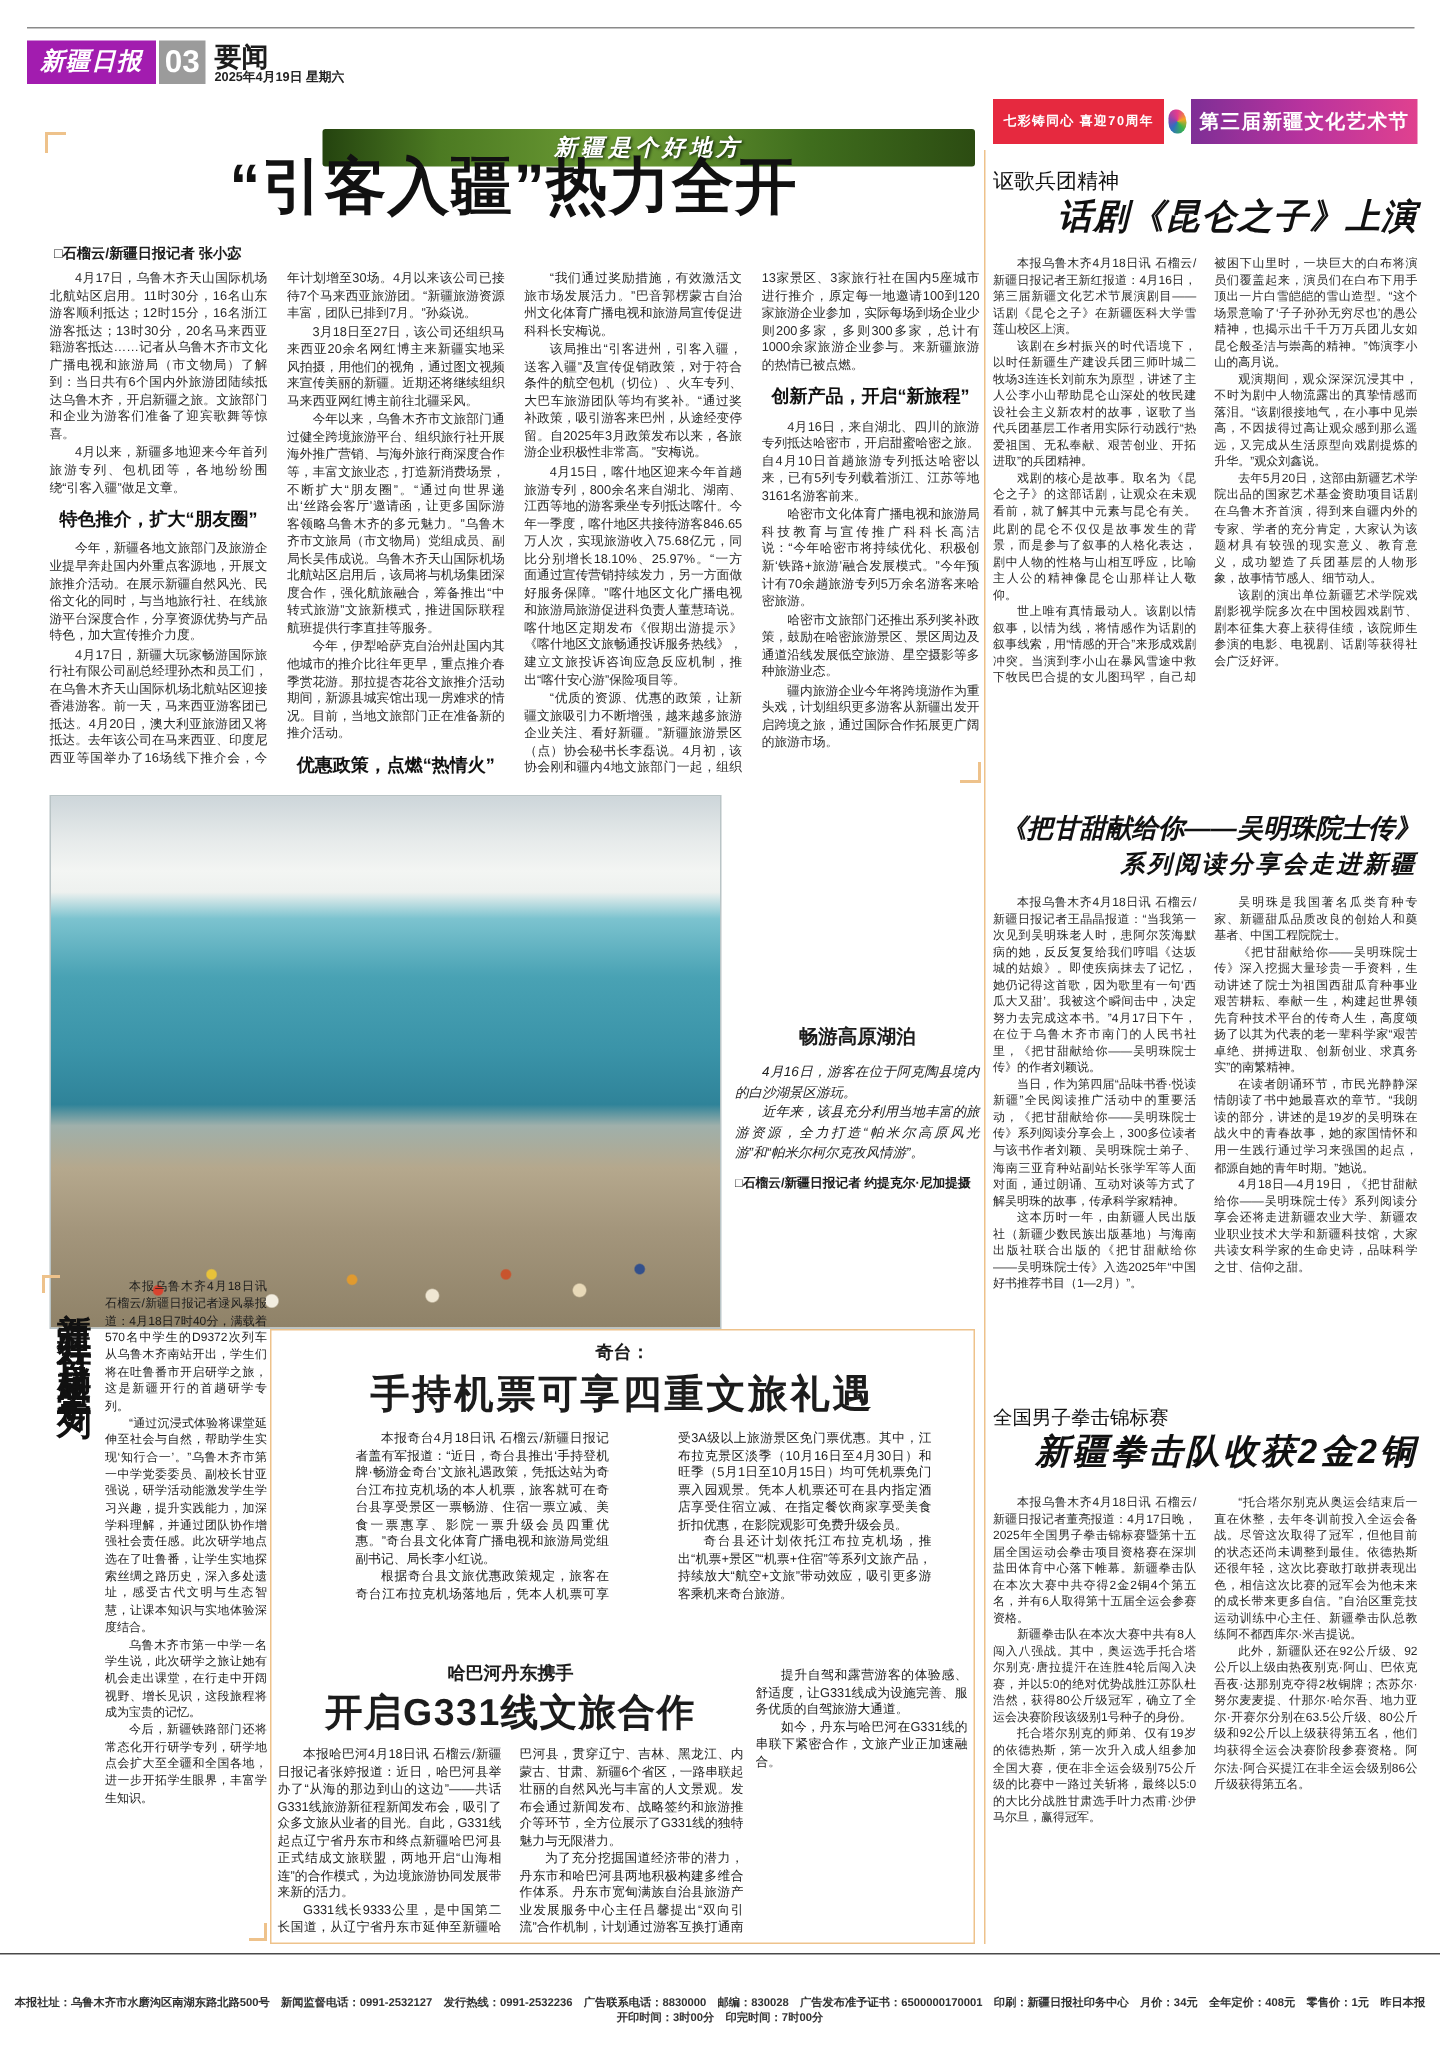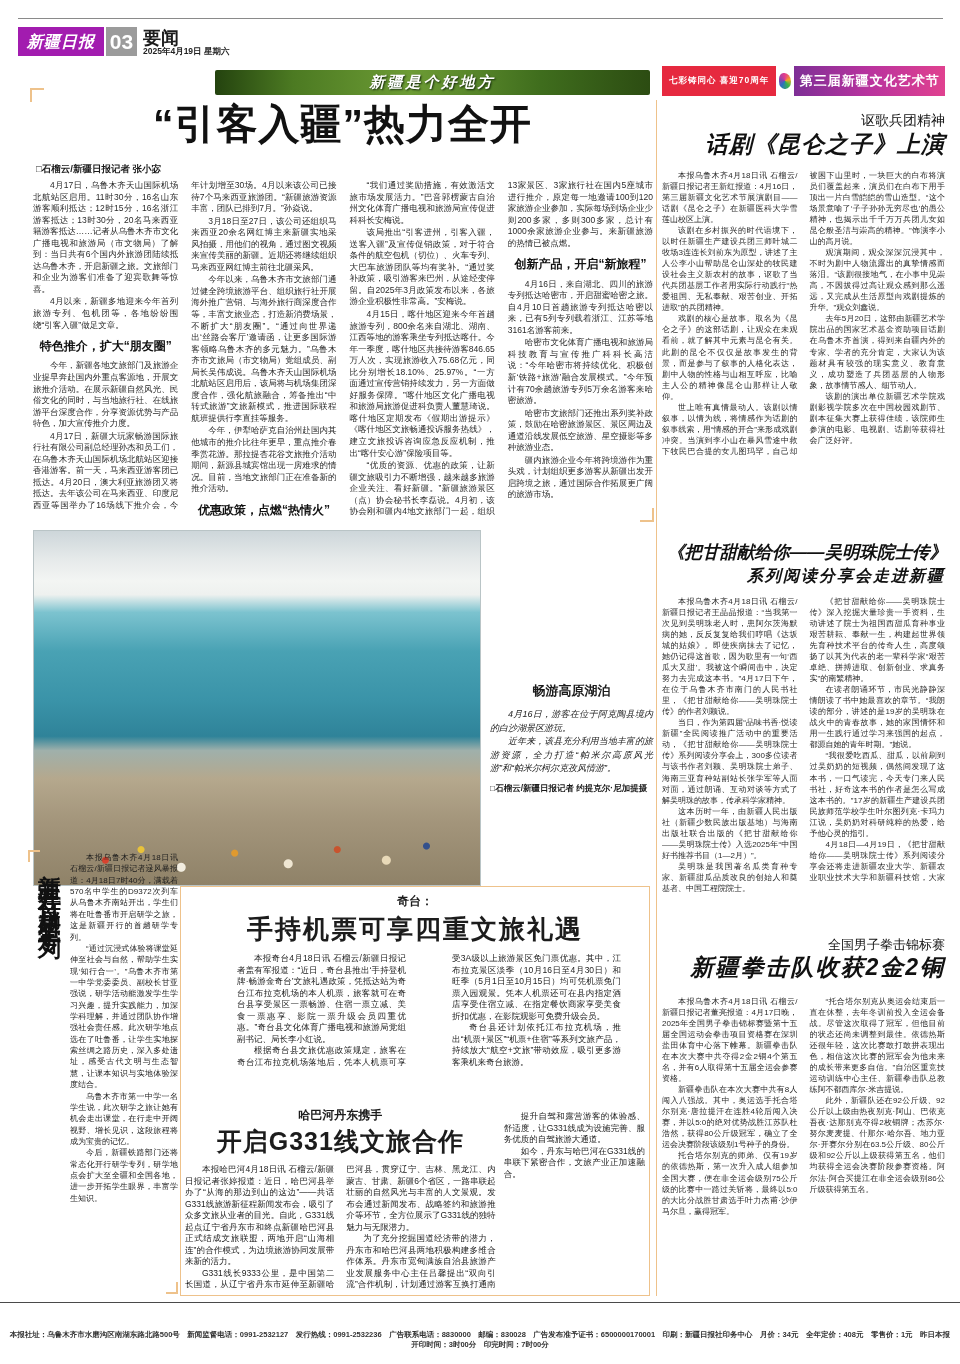--- a/index.html
+++ b/index.html
@@ -15,21 +15,21 @@
   
   #top-rule { left:18px; top:18px; width:925px; border-top:1px solid #8a8a8a; }
   #logo-box { left:18px; top:27px; width:86px; height:29px; background:#a21caf; color:#fff;
     font-weight:bold; font-style:italic; font-size:16px; line-height:29px; text-align:center; letter-spacing:1px; }
   #pagenum-box { left:106px; top:27px; width:31px; height:29px; background:#9b9b9b; color:#fff;
     font-size:21px; font-weight:bold; line-height:29px; text-align:center; }
   #section-name { left:143px; top:26px; font-size:18px; font-weight:900; }
   #edition-date { left:143px; top:46px; font-size:8.5px; font-weight:bold; color:#222; }
 
   
-  #promo { left:215px; top:70px; width:435px; height:25px;
+  #promo { left:215px; top:86px; width:435px; height:25px;
     background:linear-gradient(90deg,#24430f 0%,#4c7a22 18%,#6d9c35 45%,#3f6d1d 75%,#2c4c12 100%);
     border-radius:2px; display:flex; align-items:center; justify-content:center; }
   #promo span { color:#fff; font-weight:900; font-style:italic; font-size:15px; letter-spacing:3px;
     text-shadow:1px 1px 2px #12250a; }
 
   
   #lead-headline { left:30px; top:97px; width:625px; font-size:41px; font-weight:900;
     letter-spacing:1px; text-align:center; color:#111; }
   #lead-byline { left:36px; top:163px; font-size:9.5px; font-weight:bold; }
   #lead-body { left:33px; top:180px; width:620px; height:340px; overflow:hidden;
@@ -90,21 +90,21 @@
   #festival-banner { left:662px; top:66px; width:283px; height:30px; display:flex; align-items:stretch; }
   #festival-slogan { background:#e6293f; color:#fff; font-size:8.5px; font-weight:bold;
     display:flex; align-items:center; padding:0 7px; letter-spacing:1px; }
   #festival-logo { width:18px; background:#fff; display:flex; align-items:center; justify-content:center; }
   #festival-logo i { display:block; width:12px; height:16px; border-radius:40% 60% 50% 50%;
     background:conic-gradient(#e63c8c,#f5a623,#39b54a,#2d6fc1,#8e44ad,#e63c8c); }
   #festival-title { flex:1; background:linear-gradient(90deg,#7e2f96,#b9339e,#e0418f);
     color:#fff; font-size:13px; font-weight:900; display:flex; align-items:center;
     justify-content:center; letter-spacing:1px; }
 
-  .rail-kicker { font-size:14px; text-align:right; color:#111; }
+  .rail-kicker { font-size:14px; text-align:left; color:#111; }
   .rail-headline { font-weight:900; text-align:right; color:#111;font-style:italic; }
   #drama-kicker { left:662px; top:112px; width:283px; }
   #drama-headline { left:662px; top:129px; width:283px; font-size:23px; letter-spacing:1px; }
   #drama-body { left:662px; top:170px; width:283px; height:358px; }
   .two-col { overflow:hidden; column-count:2; column-gap:12px; font-size:8px; line-height:1.38; color:#2a2a2a; }
   .two-col p { text-indent:2em; }
 
   #book-headline1 { left:660px; top:540px; width:287px; font-size:17.5px; letter-spacing:0; }
   #book-headline2 { left:662px; top:566px; width:283px; font-size:16px; letter-spacing:2px; }
   #book-body { left:662px; top:596px; width:283px; height:300px; }
@@ -229,21 +229,20 @@
 
   <h2 class="abs rail-headline" id="book-headline1">《把甘甜献给你——吴明珠院士传》</h2>
   <h2 class="abs rail-headline" id="book-headline2">系列阅读分享会走进新疆</h2>
   <div class="abs two-col j" id="book-body">
     <p>本报乌鲁木齐4月18日讯 石榴云/新疆日报记者王晶晶报道：“当我第一次见到吴明珠老人时，患阿尔茨海默病的她，反反复复给我们哼唱《达坂城的姑娘》。即使疾病抹去了记忆，她仍记得这首歌，因为歌里有一句‘西瓜大又甜’。我被这个瞬间击中，决定努力去完成这本书。”4月17日下午，在位于乌鲁木齐市南门的人民书社里，《把甘甜献给你——吴明珠院士传》的作者刘颖说。</p>
     <p>当日，作为第四届“品味书香·悦读新疆”全民阅读推广活动中的重要活动，《把甘甜献给你——吴明珠院士传》系列阅读分享会上，300多位读者与该书作者刘颖、吴明珠院士弟子、海南三亚育种站副站长张学军等人面对面，通过朗诵、互动对谈等方式了解吴明珠的故事，传承科学家精神。</p>
     <p>这本历时一年，由新疆人民出版社（新疆少数民族出版基地）与海南出版社联合出版的《把甘甜献给你——吴明珠院士传》入选2025年“中国好书推荐书目（1—2月）”。</p>
     <p>吴明珠是我国著名瓜类育种专家、新疆甜瓜品质改良的创始人和奠基者、中国工程院院士。</p>
     <p>《把甘甜献给你——吴明珠院士传》深入挖掘大量珍贵一手资料，生动讲述了院士为祖国西甜瓜育种事业艰苦耕耘、奉献一生，构建起世界领先育种技术平台的传奇人生，高度颂扬了以其为代表的老一辈科学家“艰苦卓绝、拼搏进取、创新创业、求真务实”的南繁精神。</p>
     <p>在读者朗诵环节，市民光静静深情朗读了书中她最喜欢的章节。“我朗读的部分，讲述的是19岁的吴明珠在战火中的青春故事，她的家国情怀和用一生践行通过学习来强国的起点，都源自她的青年时期。”她说。</p>
-    <p>“我很爱吃西瓜、甜瓜，以前刷到过吴奶奶的短视频，偶然间发现了这本书，一口气读完，今天专门来人民书社，好奇这本书的作者是怎么写成这本书的。”17岁的新疆生产建设兵团民族师范学校学生叶尔图列克·卡玛力江说，吴奶奶对科研纯粹的热爱，给予他心灵的指引。</p>
     <p>4月18日—4月19日，《把甘甜献给你——吴明珠院士传》系列阅读分享会还将走进新疆农业大学、新疆农业职业技术大学和新疆科技馆，大家共读女科学家的生命史诗，品味科学之甘、信仰之甜。</p>
   </div>
 
   <div class="abs rail-kicker" id="boxing-kicker">全国男子拳击锦标赛</div>
   <h2 class="abs rail-headline" id="boxing-headline">新疆拳击队收获2金2铜</h2>
   <div class="abs two-col j" id="boxing-body">
     <p>本报乌鲁木齐4月18日讯 石榴云/新疆日报记者董亮报道：4月17日晚，2025年全国男子拳击锦标赛暨第十五届全国运动会拳击项目资格赛在深圳盐田体育中心落下帷幕。新疆拳击队在本次大赛中共夺得2金2铜4个第五名，并有6人取得第十五届全运会参赛资格。</p>
     <p>新疆拳击队在本次大赛中共有8人闯入八强战。其中，奥运选手托合塔尔别克·唐拉提汗在连胜4轮后闯入决赛，并以5:0的绝对优势战胜江苏队杜浩然，获得80公斤级冠军，确立了全运会决赛阶段该级别1号种子的身份。</p>
     <p>托合塔尔别克的师弟、仅有19岁的依德热斯，第一次升入成人组参加全国大赛，便在非全运会级别75公斤级的比赛中一路过关斩将，最终以5:0的大比分战胜甘肃选手叶力杰甫·沙伊马尔旦，赢得冠军。</p>
     <p>“托合塔尔别克从奥运会结束后一直在休整，去年冬训前投入全运会备战。尽管这次取得了冠军，但他目前的状态还尚未调整到最佳。依德热斯还很年轻，这次比赛敢打敢拼表现出色，相信这次比赛的冠军会为他未来的成长带来更多自信。”自治区重竞技运动训练中心主任、新疆拳击队总教练阿不都西库尔·米吉提说。</p>

